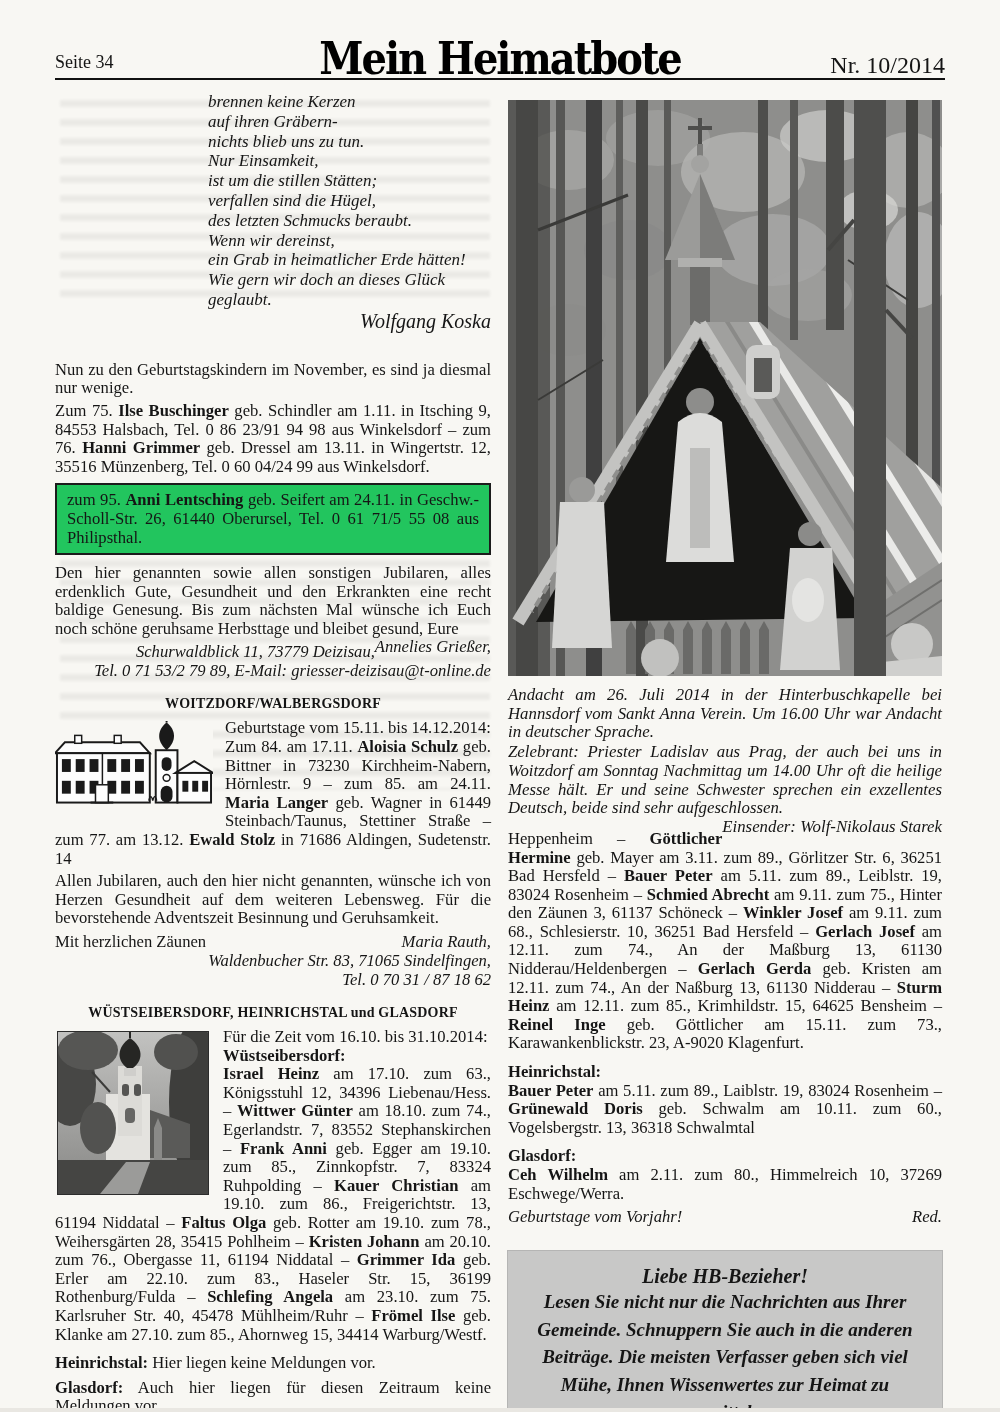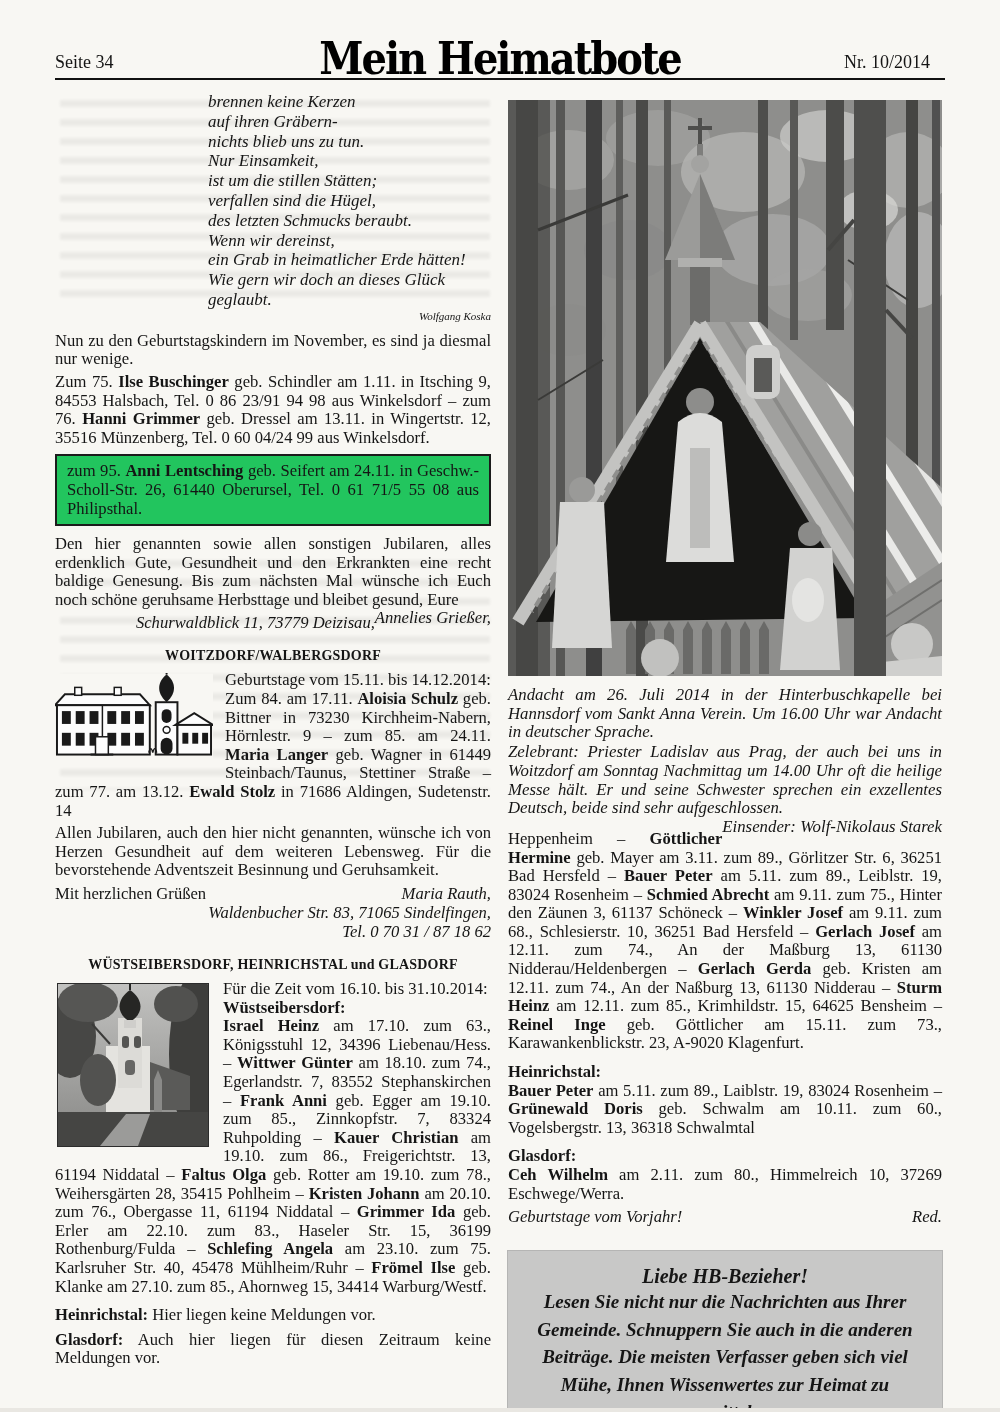--- a/index.html
+++ b/index.html
@@ -1,37 +1,37 @@
 <!DOCTYPE html>
 <html lang="de"><head>
 <meta charset="utf-8">
 <style>
   html,body{margin:0;padding:0;background:#e9e7e2;}
   .page{position:relative;width:1000px;height:1408px;background:#f8f7f3;margin:0 auto;
         font-family:"Liberation Serif",serif;color:#151515;overflow:hidden;}
   
   .hdr-page{position:absolute;left:55px;top:52px;font-size:18px;}
-  .hdr-issue{position:absolute;right:70px;top:52px;font-size:18px;}
+  .hdr-issue{position:absolute;right:55px;top:52px;font-size:24px;}
   .masthead{position:absolute;left:0;right:0;top:34px;text-align:center;
             font-family:"DejaVu Serif",serif;font-weight:900;font-size:40px;
             letter-spacing:-2px;transform:scaleY(1.12);color:#000;}
   .hdr-rule{position:absolute;left:55px;right:55px;top:78px;height:2px;background:#111;}
   
   .ghost{position:absolute;opacity:.05;filter:blur(1.5px);pointer-events:none;
          background:repeating-linear-gradient(#000 0 7px,transparent 7px 19px);}
   
   .col-left{position:absolute;left:55px;top:92px;width:436px;z-index:2;}
   .col-right{position:absolute;left:508px;top:100px;width:434px;z-index:2;}
   .para{font-size:16.6px;line-height:18.6px;text-align:justify;margin:0 0 4px 0;}
   .b{font-weight:bold;}
   .i{font-style:italic;}
   .fr{float:right;font-style:italic;}
   
   .poem{font-style:italic;font-size:17px;line-height:19.8px;padding-left:153px;}
-  .poem-author{text-align:right;font-style:italic;font-size:11px;margin:0 0 10px 0;}
+  .poem-author{text-align:right;font-style:italic;font-size:20px;margin:0 0 28px 0;}
   
   .jubilee-box{border:2px solid #1c1c1c;background:#22c55e;padding:6px 10px;margin:7px 0 9px 0;}
   .jubilee-box .para{margin:0;}
   
   .sig-flex{display:flex;justify-content:space-between;font-size:16.6px;line-height:19px;}
   .sig-right{text-align:right;font-style:italic;font-size:16.6px;line-height:19px;}
   .sig-block{margin:2px 0 6px 0;}
   
   .sec-head{text-align:center;font-weight:bold;font-size:14px;margin:16px 0 7px 0;letter-spacing:.2px;}
   
@@ -69,20 +69,21 @@
 
     <div class="para"><span>Nun zu den Geburtstagskindern im November, es sind ja diesmal nur wenige.</span></div>
     <div class="para"><span>Zum 75. </span><span class="b">Ilse Buschinger</span><span> geb. Schindler am 1.11. in Itsching 9, 84553 Halsbach, Tel. 0 86 23/91 94 98 aus Winkelsdorf – zum 76. </span><span class="b">Hanni Grimmer</span><span> geb. Dressel am 13.11. in Wingertstr. 12, 35516 Münzenberg, Tel. 0 60 04/24 99 aus Winkelsdorf.</span></div>
 
     <div class="jubilee-box">
       <div class="para"><span>zum 95. </span><span class="b">Anni Lentsching</span><span> geb. Seifert am 24.11. in Geschw.-Scholl-Str. 26, 61440 Oberursel, Tel. 0 61 71/5 55 08 aus Philipsthal.</span></div>
     </div>
 
     <div class="para"><span>Den hier genannten sowie allen sonstigen Jubilaren, alles erdenklich Gute, Gesundheit und den Erkrankten eine recht baldige Genesung. Bis zum nächsten Mal wünsche ich Euch noch schöne geruhsame Herbsttage und bleibet gesund, Eure</span><span class="fr">Annelies Grießer,</span></div>
     <div class="sig-right">Schurwaldblick 11, 73779 Deizisau,</div>
+    <div class="sig-right">Tel. 0 71 53/2 79 89, E-Mail: griesser-deizisau@t-online.de</div>
 
     <div class="sec-head">WOITZDORF/WALBERGSDORF</div>
 
     <div class="para">
       <svg class="village-art" viewBox="0 0 160 92" aria-hidden="true">
         <rect x="0" y="0" width="160" height="92" fill="#f8f7f3"></rect>
 
         <polygon points="0,32 10,21 86,21 96,32" fill="#fdfdfd" stroke="#1a1a1a" stroke-width="2"></polygon>
         <rect x="20" y="14" width="7" height="8" fill="#fdfdfd" stroke="#1a1a1a" stroke-width="1.5"></rect>
         <rect x="60" y="14" width="7" height="8" fill="#fdfdfd" stroke="#1a1a1a" stroke-width="1.5"></rect>
@@ -117,21 +118,21 @@
         <rect x="149" y="60" width="6" height="11" fill="#1a1a1a"></rect>
         <path d="M95,80 q2,-8 4,0 q2,-8 4,0" stroke="#1a1a1a" stroke-width="1.5" fill="none"></path>
       </svg>
       <span><span>Geburtstage vom 15.11. bis 14.12.2014:</span><br><span>Zum 84. am 17.11. </span><span class="b">Aloisia Schulz</span><span> geb. Bittner in 73230 Kirchheim-Nabern, Hörnlestr. 9 – zum 85. am 24.11. </span><span class="b">Maria Langer</span><span> geb. Wagner in 61449 Steinbach/Taunus, Stettiner Straße – zum 77. am 13.12. </span><span class="b">Ewald Stolz</span><span> in 71686 Aldingen, Sudetenstr. 14</span></span>
     </div>
 
     <div class="para"><span>Allen Jubilaren, auch den hier nicht genannten, wünsche ich von Herzen Gesundheit auf dem weiteren Lebensweg. Für die bevorstehende Adventszeit Besinnung und Geruhsamkeit.</span></div>
 
     <div class="sig-block">
       <div class="sig-flex">
-        <span>Mit herzlichen Grüßen</span>
+        <span>Mit herzlichen Zäunen</span>
         <span class="i">Maria Rauth,</span>
       </div>
       <div class="sig-right">Waldenbucher Str. 83, 71065 Sindelfingen,</div>
       <div class="sig-right">Tel. 0 70 31 / 87 18 62</div>
     </div>
 
     <div class="sec-head">WÜSTSEIBERSDORF, HEINRICHSTAL und GLASDORF</div>
 
     <div class="para">
       <svg class="church-photo" viewBox="0 0 150 162" aria-hidden="true">

